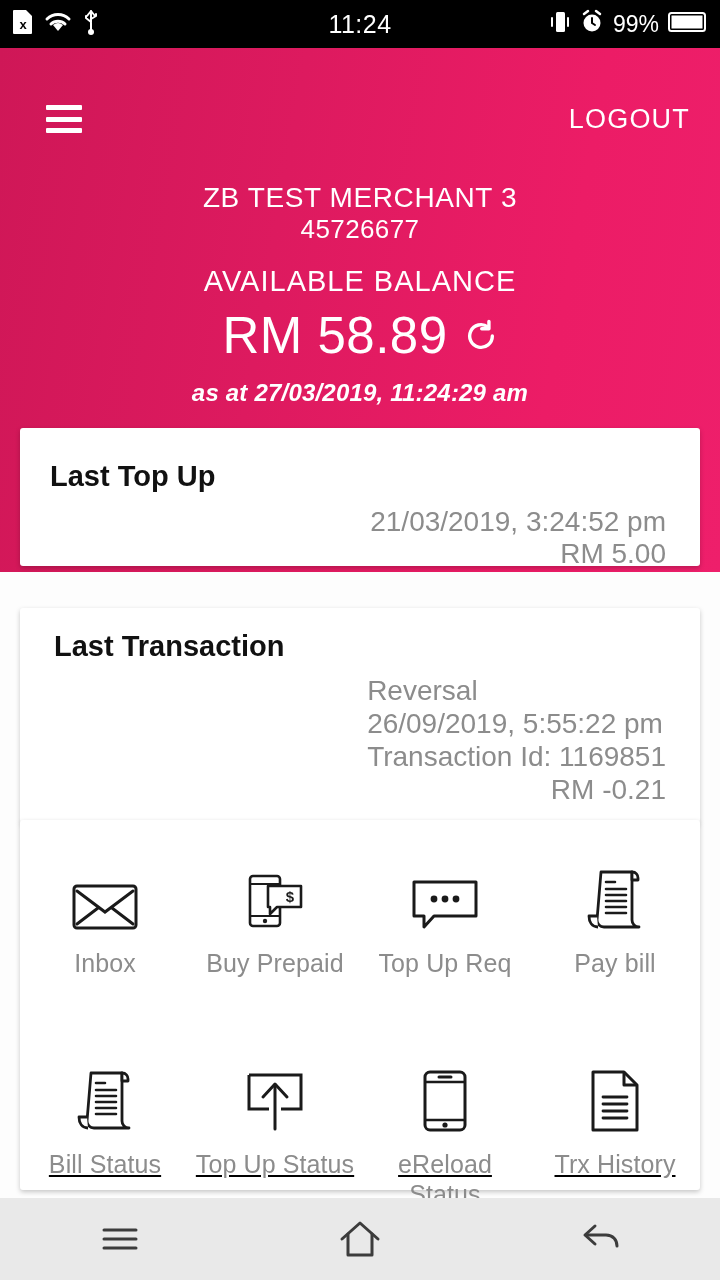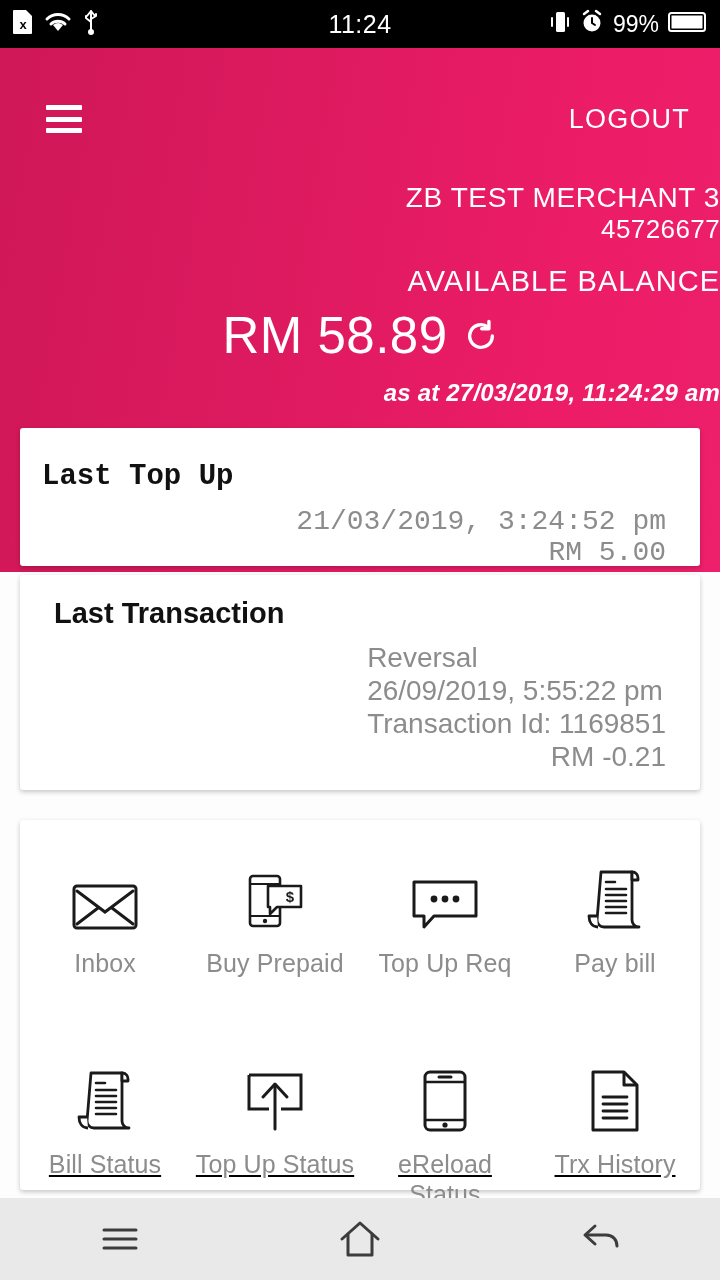--- a/index.html
+++ b/index.html
@@ -34,47 +34,47 @@
   }
   .appbar {
     position:absolute; top:16px; left:0; width:720px; height:110px;
     display:flex; align-items:center; justify-content:space-between;
     padding:0 30px 0 46px;
   }
   .hamburger { width:36px; height:28px; display:flex; flex-direction:column; justify-content:space-between; }
   .hamburger span { display:block; height:5px; background:#fff; border-radius:1px; }
   .logout { font-size:27px; letter-spacing:1.2px; color:#fff; }
 
-  .acct { position:absolute; top:134px; left:0; width:720px; text-align:right; }
+  .acct { position:absolute; top:134px; left:0; width:720px; text-align:center; }
   .merchant { font-size:28px; letter-spacing:.6px; }
   .acctno { font-size:26px; margin-top:0; letter-spacing:.4px; }
   .balance-label { font-size:29px; margin-top:20px; letter-spacing:1px; }
   .balance-row {
     margin-top:8px; display:flex; align-items:center; justify-content:center; gap:16px;
   }
   .balance-amt { font-size:51px; letter-spacing:.5px; }
   .refresh-ic { width:34px; height:34px; display:block; }
   .asat { font-size:24px; font-style:italic; font-weight:bold; margin-top:14px; letter-spacing:.2px; }
 
   
   .card {
     position:absolute; left:20px; width:680px;
     background:#fff; border-radius:3px;
     box-shadow:0 2px 5px rgba(0,0,0,.22);
   }
   #card-topup { top:428px; height:138px; }
-  #card-trx   { top:575px; height:215px; }
+  #card-trx   { top:608px; height:215px; }
   #card-grid  { top:820px; height:370px; }
 
   .card-title { font-size:29px; font-weight:bold; color:#111; }
   .card-sub { font-size:28px; color:#8c8c8c; }
   .row-split { display:flex; align-items:flex-end; justify-content:space-between;flex-direction:column; }
   .amount { font-size:28px; color:#8c8c8c; white-space:nowrap; }
 
-  .topup-inner { padding:32px 34px 0 22px;font-family:Liberation Mono, monospace; }
+  .topup-inner { padding:32px 34px 0 30px; }
   .topup-inner .card-sub { margin-top:13px; }
 
   .trx-inner { padding:22px 34px 0 34px; }
   .trx-lines { margin-top:12px; }
   .trx-lines div { margin-bottom:1px; }
 
   
   .grid { display:grid; grid-template-columns:repeat(4,1fr); padding:40px 0 0 0; }
   .tile { display:flex; flex-direction:column; align-items:center; padding-top:6px; }
   .tile-ic { height:66px; display:flex; align-items:flex-end; justify-content:center; }

